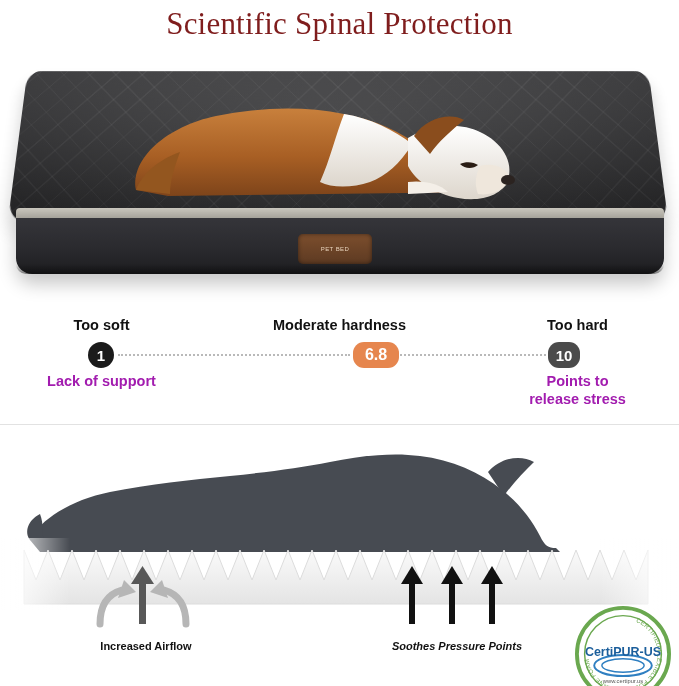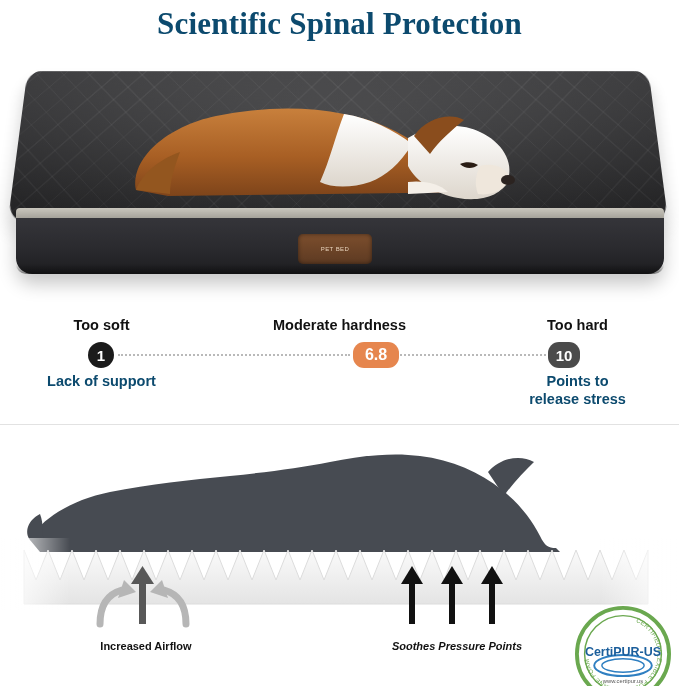--- a/index.html
+++ b/index.html
@@ -19,22 +19,22 @@
   .title {
     position: absolute;
     top: 0;
     left: 0;
     width: 679px;
     height: 48px;
     display: flex;
     align-items: center;
     justify-content: center;
     font-size: 31px;
-    font-weight: bold;
-    color: #0c4a6e;
+    font-weight: normal;
+    color: #7f1d1d;
     letter-spacing: 0.2px;
     font-family: "Liberation Serif", serif;
   }
 
   
   .photo {
     position: absolute;
     top: 48px;
     left: 0;
     width: 679px;
@@ -174,21 +174,21 @@
   }
   .chip-1 { left: 88px; width: 26px; border-radius: 50%; background: #1b1b1b; }
   .chip-68 { left: 353px; width: 46px; background: #e6864e; font-size: 16px; }
   .chip-10 { left: 548px; width: 32px; background: #4b4b4b; }
 
   .scale-sub {
     position: absolute;
     text-align: center;
     font-size: 14.5px;
     font-weight: bold;
-    color: #0c4a6e;
+    color: #a21caf;
     line-height: 1.25;
   }
   .sub-soft { left: 14px; top: 72px; width: 175px; }
   .sub-mod  { left: 252px; top: 76px; width: 175px; }
   .sub-hard { left: 490px; top: 72px; width: 175px; }
 
   .divider {
     position: absolute;
     left: 0;
     top: 424px;

